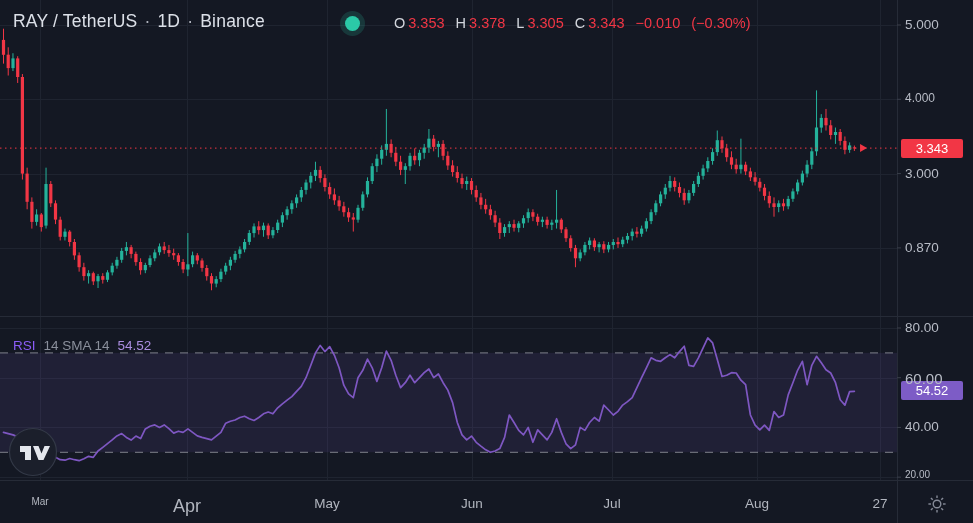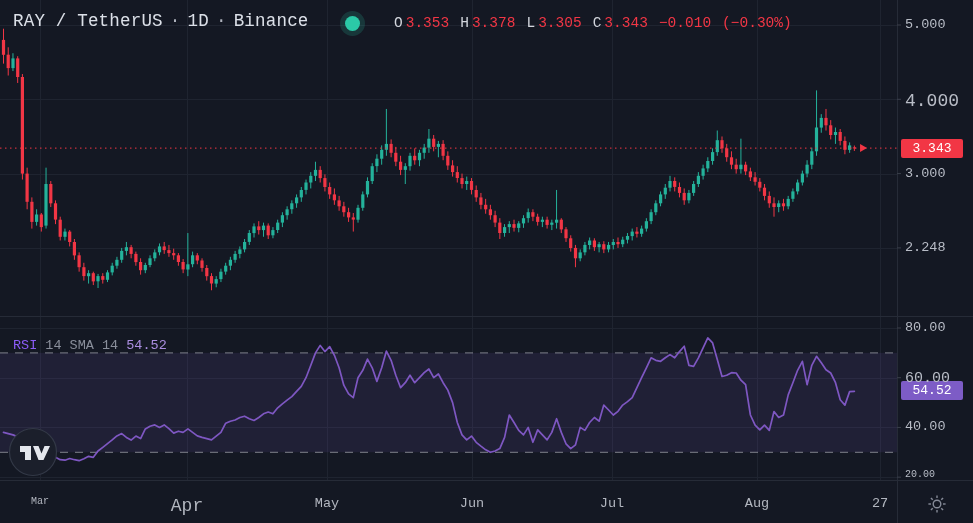--- a/index.html
+++ b/index.html
@@ -1,19 +1,19 @@
 <!DOCTYPE html>
 <html><head>
 <meta charset="utf-8">
 <style>
   html,body{margin:0;padding:0;background:#0e1118;}
   #app{
     position:relative;width:973px;height:523px;overflow:hidden;
     background:#141823;
-    font-family:Liberation Mono, monospace;
+    font-family:Liberation Sans, sans-serif;
     -webkit-font-smoothing:antialiased;
   }
   #canvas{position:absolute;left:0;top:0;z-index:0;display:block;}
   .ov{position:absolute;z-index:2;}
   
   #title{left:13px;top:11px;font-size:17.5px;font-weight:500;color:#dce0e8;letter-spacing:.2px;display:flex;gap:7px;align-items:baseline;cursor:pointer;}
   #title .sep{color:#aeb2bc;}
   #data-dot{left:345px;top:16px;width:15px;height:15px;border-radius:50%;
     background:#2bc9a7;box-shadow:0 0 0 5px rgba(43,201,167,.18);cursor:pointer;}
   #ohlc{left:394px;top:15px;display:flex;gap:11px;font-size:14.5px;font-weight:500;}
@@ -486,23 +486,23 @@
   <div id="rsi-row" class="ov">
     <span id="rsi-name">RSI</span>
     <span id="rsi-params">14 SMA 14</span>
     <span id="rsi-val">54.52</span>
   </div>
 
   <div id="price-axis-zone" class="ov"></div>
   <div id="time-axis-zone" class="ov"></div>
   <div id="axis-labels">
       <div style="position: absolute; left: 905px; top: 17.0027px; font-size: 13.5px; color: rgb(184, 188, 198); z-index: 1;">5.000</div>
-      <div style="position: absolute; left: 905px; top: 91.3049px; font-size: 18px; color: rgb(184, 188, 198); z-index: 1;">4.000</div>
+      <div style="position: absolute; left: 905px; top: 91.3049px; font-size: 12px; color: rgb(184, 188, 198); z-index: 1;">4.000</div>
       <div style="position: absolute; left: 905px; top: 165.607px; font-size: 13.5px; color: rgb(184, 188, 198); z-index: 1;">3.000</div>
-      <div style="position: absolute; left: 905px; top: 239.909px; font-size: 13.5px; color: rgb(184, 188, 198); z-index: 1;">2.248</div>
+      <div style="position: absolute; left: 905px; top: 239.909px; font-size: 13.5px; color: rgb(184, 188, 198); z-index: 1;">0.870</div>
       <div style="position: absolute; left: 905px; top: 320.005px; font-size: 13.5px; color: rgb(184, 188, 198); z-index: 1;">80.00</div>
       <div style="position: absolute; left: 905px; top: 369.717px; font-size: 15px; color: rgb(184, 188, 198); z-index: 1;">60.00</div>
       <div style="position: absolute; left: 905px; top: 419.43px; font-size: 13.5px; color: rgb(184, 188, 198); z-index: 1;">40.00</div>
       <div style="position: absolute; left: 905px; top: 469.142px; font-size: 10px; color: rgb(184, 188, 198); z-index: 1;">20.00</div>
       <div style="position: absolute; top: 496px; left: 40px; font-size: 10px; color: rgb(178, 182, 191); z-index: 1; transform: translateX(-50%);">Mar</div>
       <div style="position: absolute; top: 496px; left: 187px; font-size: 18px; color: rgb(178, 182, 191); z-index: 1; transform: translateX(-50%);">Apr</div>
       <div style="position: absolute; top: 496px; left: 327px; font-size: 13.5px; color: rgb(178, 182, 191); z-index: 1; transform: translateX(-50%);">May</div>
       <div style="position: absolute; top: 496px; left: 472px; font-size: 13.5px; color: rgb(178, 182, 191); z-index: 1; transform: translateX(-50%);">Jun</div>
       <div style="position: absolute; top: 496px; left: 612px; font-size: 13.5px; color: rgb(178, 182, 191); z-index: 1; transform: translateX(-50%);">Jul</div>
       <div style="position: absolute; top: 496px; left: 757px; font-size: 13.5px; color: rgb(178, 182, 191); z-index: 1; transform: translateX(-50%);">Aug</div>

